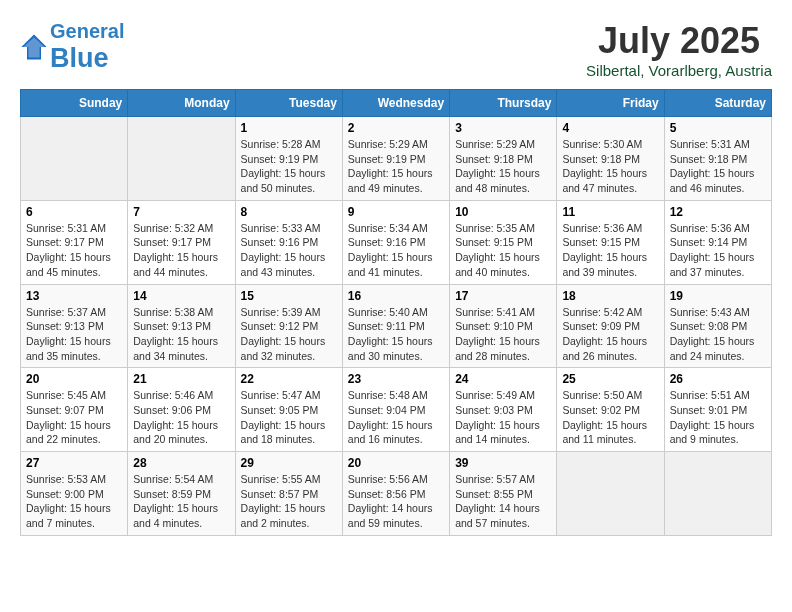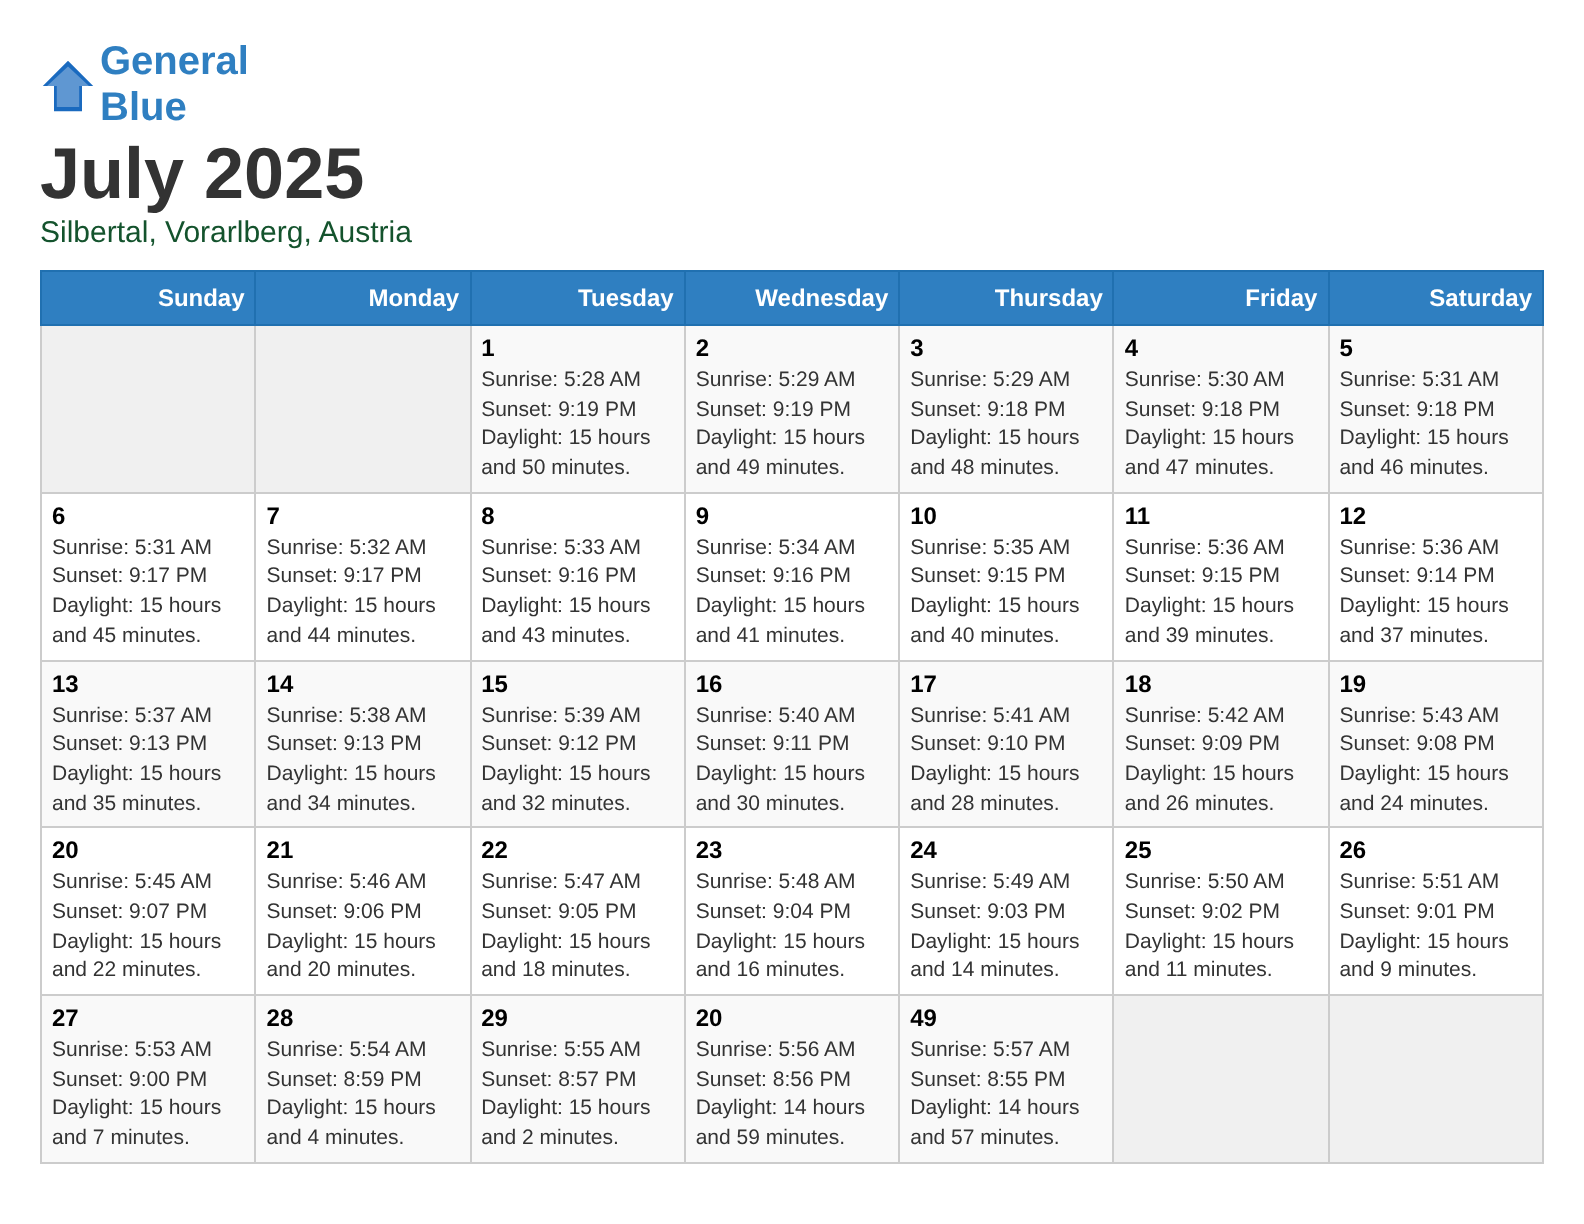--- a/index.html
+++ b/index.html
@@ -8,33 +8,32 @@
       background: #fff;
       width: 792px;
       min-height: 612px;
       padding: 20px;
     }
     .header-area {
       display: flex;
       justify-content: space-between;
       align-items: flex-start;
       margin-bottom: 10px;
-      flex-direction: column;
     }
     .logo {
       display: flex;
       align-items: center;
     }
     .logo-icon {
       width: 28px;
       height: 28px;
       margin-right: 2px;
     }
     .title-area {
-      text-align: left;
+      text-align: center;
     }
     .month-title {
       font-size: 36px;
       font-weight: bold;
       color: #333;
     }
     .location-title {
       font-size: 15px;
       color: #14532d;
     }
@@ -84,21 +83,21 @@
 <body>
 
 <div class="header-area">
   <div class="logo">
     <svg class="logo-icon" viewBox="0 0 40 40">
       <polygon points="20,2 38,20 30,20 30,38 10,38 10,20 2,20" fill="#1a6abf"></polygon>
       <polygon points="20,6 35,20 28,20 28,35 12,35 12,20 5,20" fill="#fff" opacity="0.3"></polygon>
     </svg>
     <div>
       <div style="font-size:20px;font-weight:bold;color:#2f7fc1;">General</div>
-      <div style="font-size:20px;font-weight:bold;color:#2f7fc1;">Blue</div>
+      <div style="font-size:27px;font-weight:bold;color:#2f7fc1;">Blue</div>
     </div>
   </div>
   <div class="title-area">
     <div class="month-title">July 2025</div>
     <div class="location-title">Silbertal, Vorarlberg, Austria</div>
   </div>
 </div>
 
 <table>
   <thead>
@@ -238,20 +237,20 @@
         </td>
         <td>
           <span class="day-num">29</span>
           <div class="day-info">Sunrise: 5:55 AM<br>Sunset: 8:57 PM<br>Daylight: 15 hours<br>and 2 minutes.</div>
         </td>
         <td>
           <span class="day-num">20</span>
           <div class="day-info">Sunrise: 5:56 AM<br>Sunset: 8:56 PM<br>Daylight: 14 hours<br>and 59 minutes.</div>
         </td>
         <td>
-          <span class="day-num">49</span>
+          <span class="day-num">39</span>
           <div class="day-info">Sunrise: 5:57 AM<br>Sunset: 8:55 PM<br>Daylight: 14 hours<br>and 57 minutes.</div>
         </td>
         <td class="empty-cell"></td>
         <td class="empty-cell"></td>
       </tr>
     </tbody>
 </table>
 
 </body></html>

